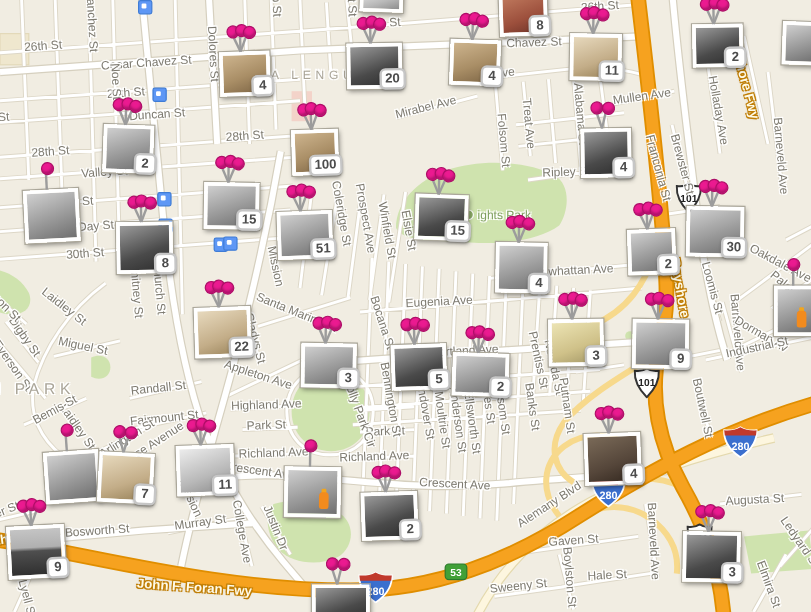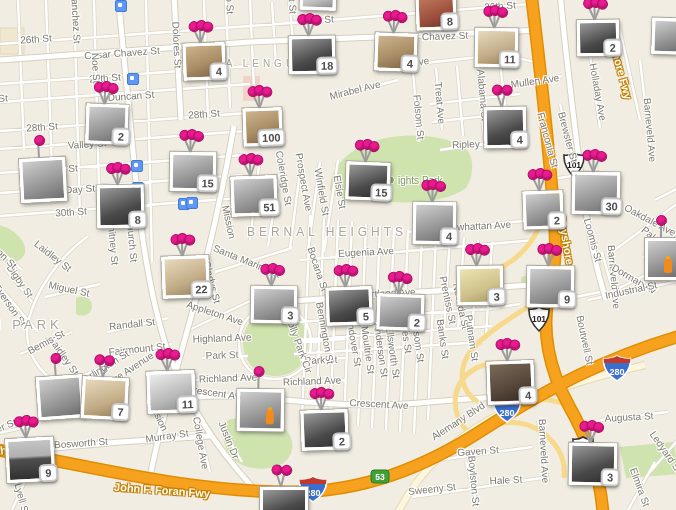--- a/index.html
+++ b/index.html
@@ -203,21 +203,20 @@
     <div class="lbl" style="left: 631px; top: 290px; --r: -12deg;">Industrial St</div>
     <div class="lbl" style="left: 585px; top: 340px; --r: 78deg;">Boutwell St</div>
     <div class="lbl" style="left: 629px; top: 417px; --r: -3deg;">Augusta St</div>
     <div class="lbl" style="left: 478px; top: 451px; --r: -4deg;">Gaven St</div>
     <div class="lbl" style="left: 506px; top: 480px; --r: -3deg;">Hale St</div>
     <div class="lbl" style="left: 432px; top: 489px; --r: -6deg;">Sweeny St</div>
     <div class="lbl" style="left: 474px; top: 481px; --r: 85deg;">Boylston St</div>
     <div class="lbl" style="left: 640px; top: 487px; --r: 70deg;">Elmira St</div>
     <div class="lbl" style="left: 666px; top: 452px; --r: 55deg;">Ledyard St</div>
     <div class="lbl" style="left: 458px; top: 421px; --r: -33deg;">Alemany Blvd</div>
-    <div class="lbl area" style="left: 327px; top: 232px; font-size: 12px;">BERNAL HEIGHTS</div>
     <div class="lbl area" style="left: 262px; top: 63px; font-size: 10px;">LA LENGUA</div>
     <div class="lbl area" style="left: 8px; top: 324px; font-size: 13px;">GLEN PARK</div>
     <div class="lbl fwy" style="left: 619px; top: 63px; --r: 75deg;">Bayshore Fwy</div>
     <div class="lbl fwy" style="left: 566px; top: 240px; --r: 80deg;">Bayshore</div>
     <div class="lbl fwy" style="left: 162px; top: 490px; --r: 4deg;">John F. Foran Fwy</div>
     <div class="lbl fwy" style="left: 12px; top: 449px; --r: -8deg;">Southern Fwy</div>
     <div class="lbl park" style="left: 386px; top: 180px;"><span class="pdot"></span>ights Park</div>
     <div class="shield" style="left: 526px; top: 306px;"><svg width="26" height="26" viewBox="0 0 26 26">
         <path d="M13 1 C10 3 6 3.5 3 3 C2.6 9 4 16 13 25 C22 16 23.4 9 23 3 C20 3.5 16 3 13 1 Z" fill="#fff" stroke="#333" stroke-width="1.6"></path>
         <text x="13" y="16" font-size="8.5" font-weight="bold" text-anchor="middle" fill="#222" font-family="Liberation Sans,sans-serif">101</text>
@@ -325,21 +324,21 @@
           <div class="phead"></div>
         </div>
         <div class="stem" style="transform: rotate(0deg);">
           <div class="phead"></div>
         </div>
         <div class="stem" style="transform: rotate(22deg);">
           <div class="phead"></div>
         </div>
       </div>
       <div class="frame tone-grayDark" style="width: 40px; height: 32px;"></div>
-      <div class="badge">18</div>
+      <div class="badge">20</div>
     </div>
     <div class="marker" style="left: 577px; top: 20px; width: 36px; height: 30px; transform: rotate(-1deg);">
       <div class="pins">
         <div class="stem" style="transform: rotate(-24deg);">
           <div class="phead"></div>
         </div>
         <div class="stem" style="transform: rotate(0deg);">
           <div class="phead"></div>
         </div>
         <div class="stem" style="transform: rotate(22deg);">

